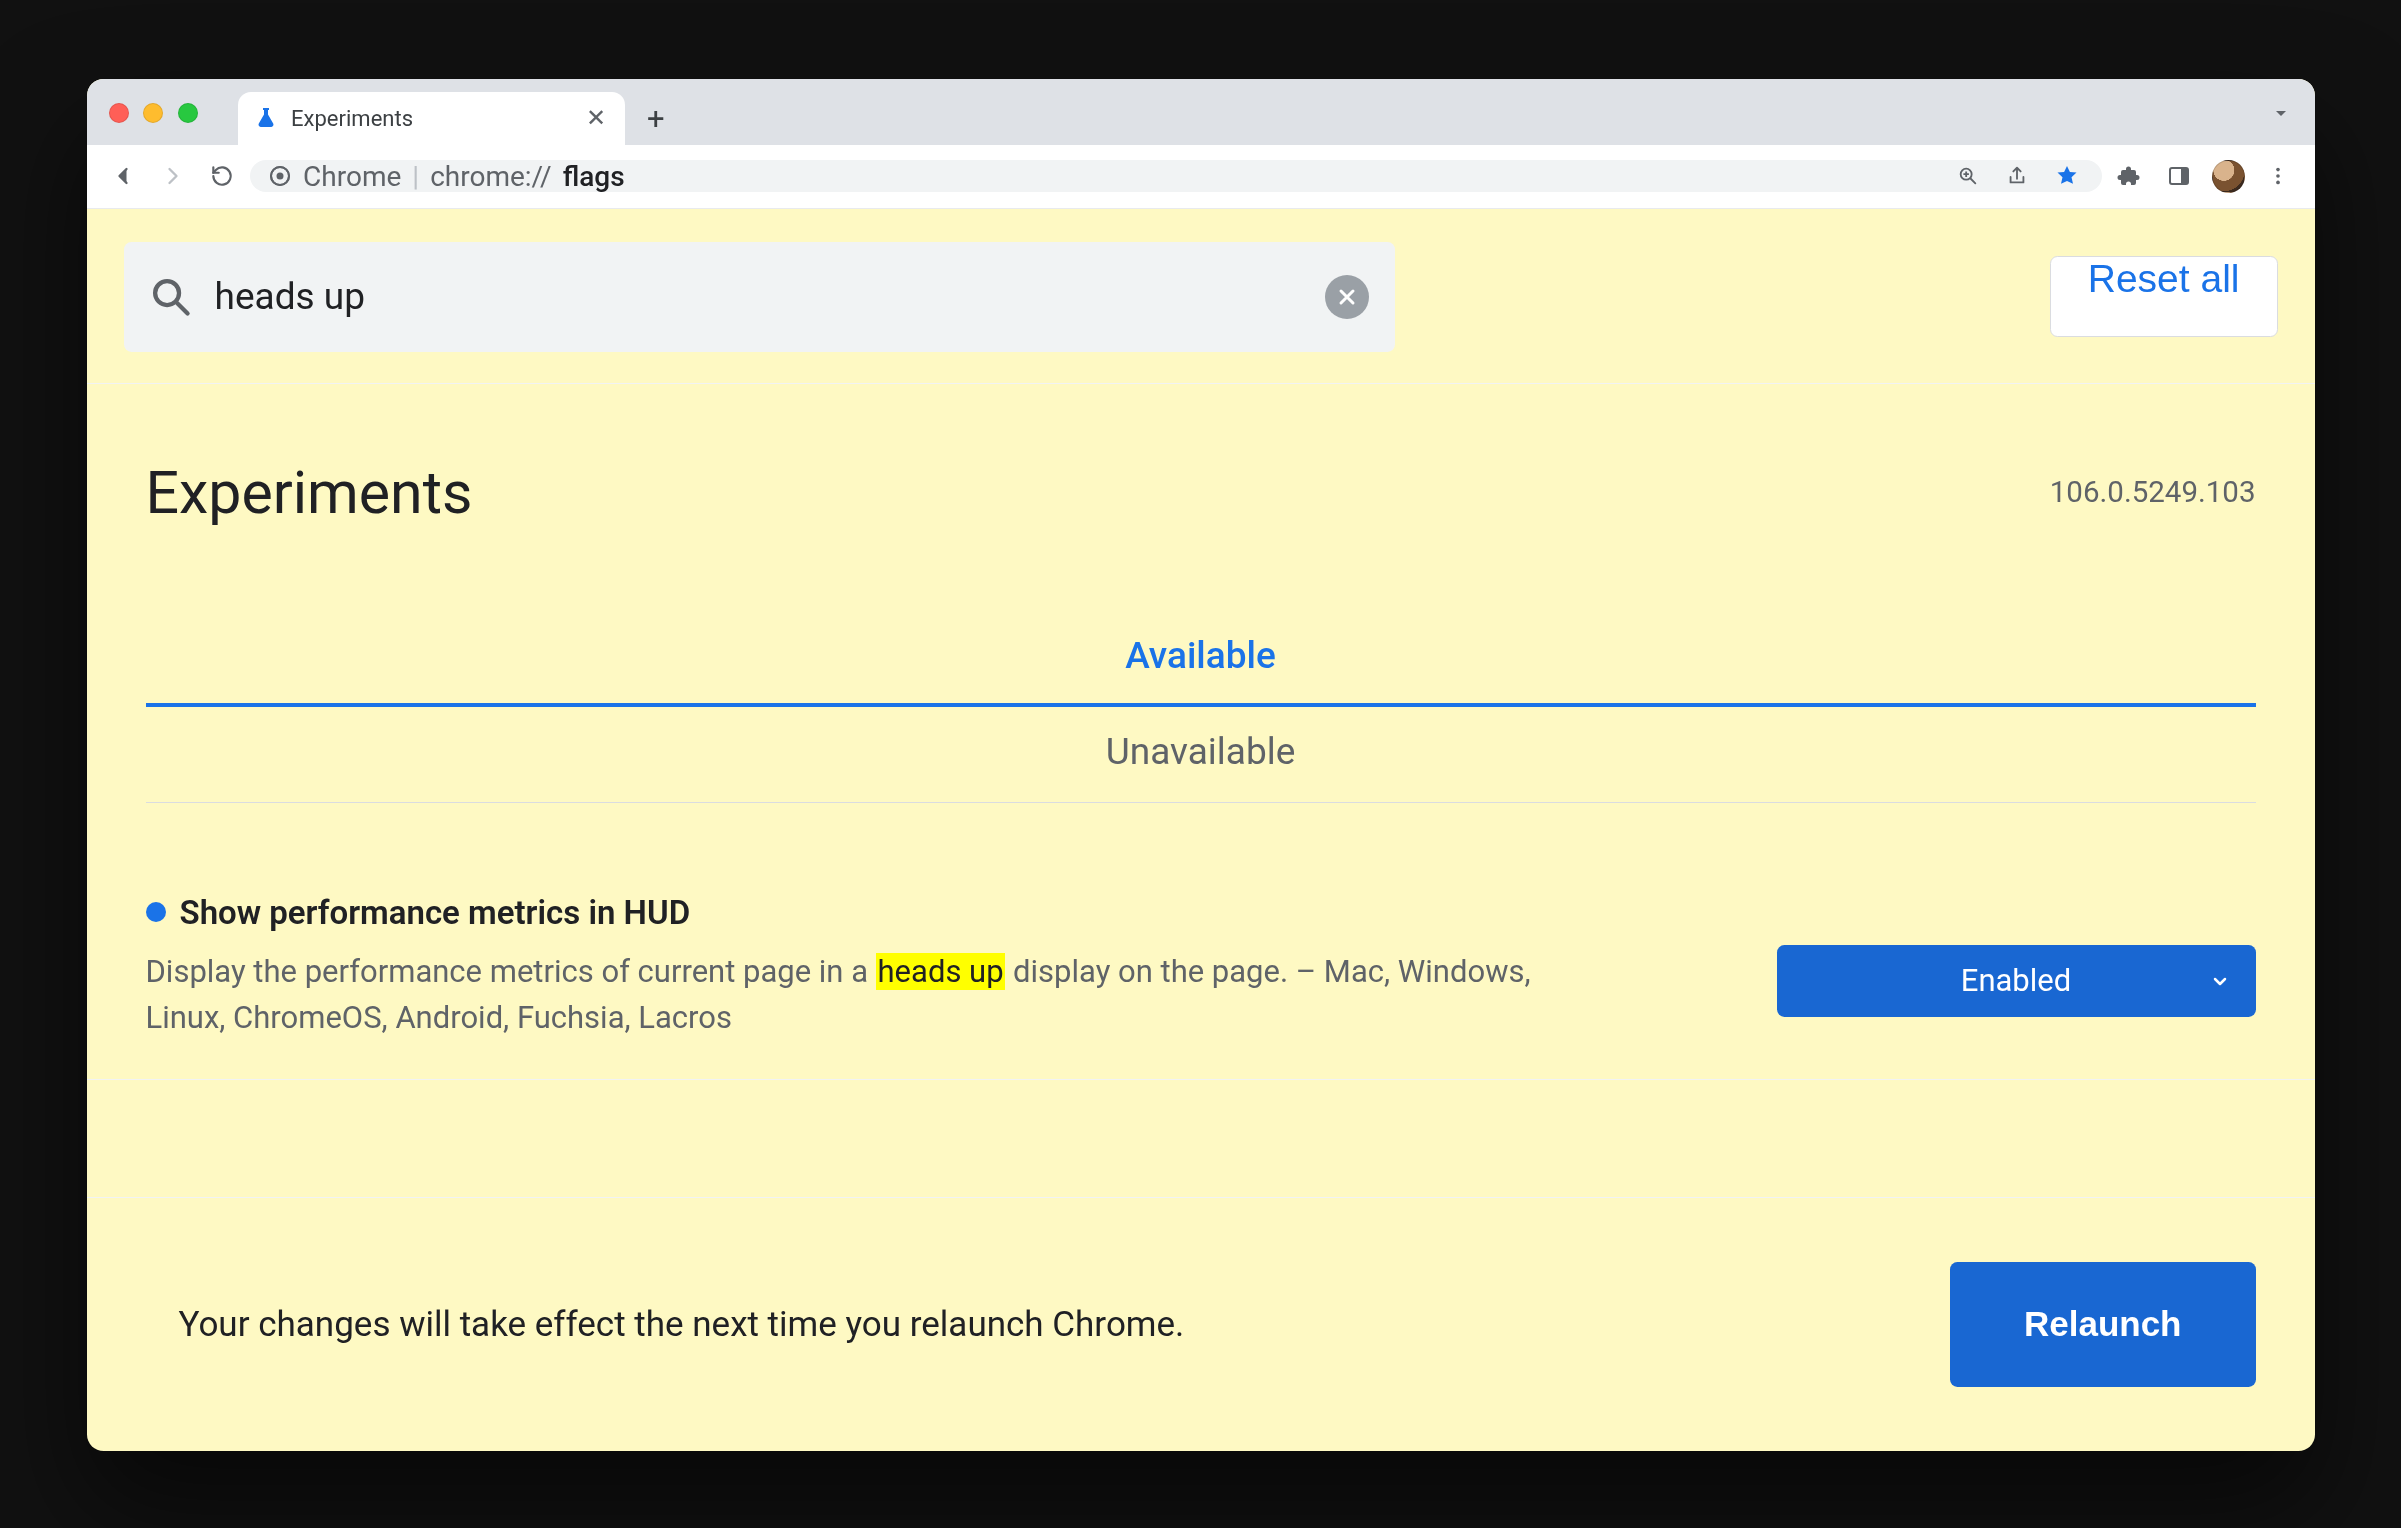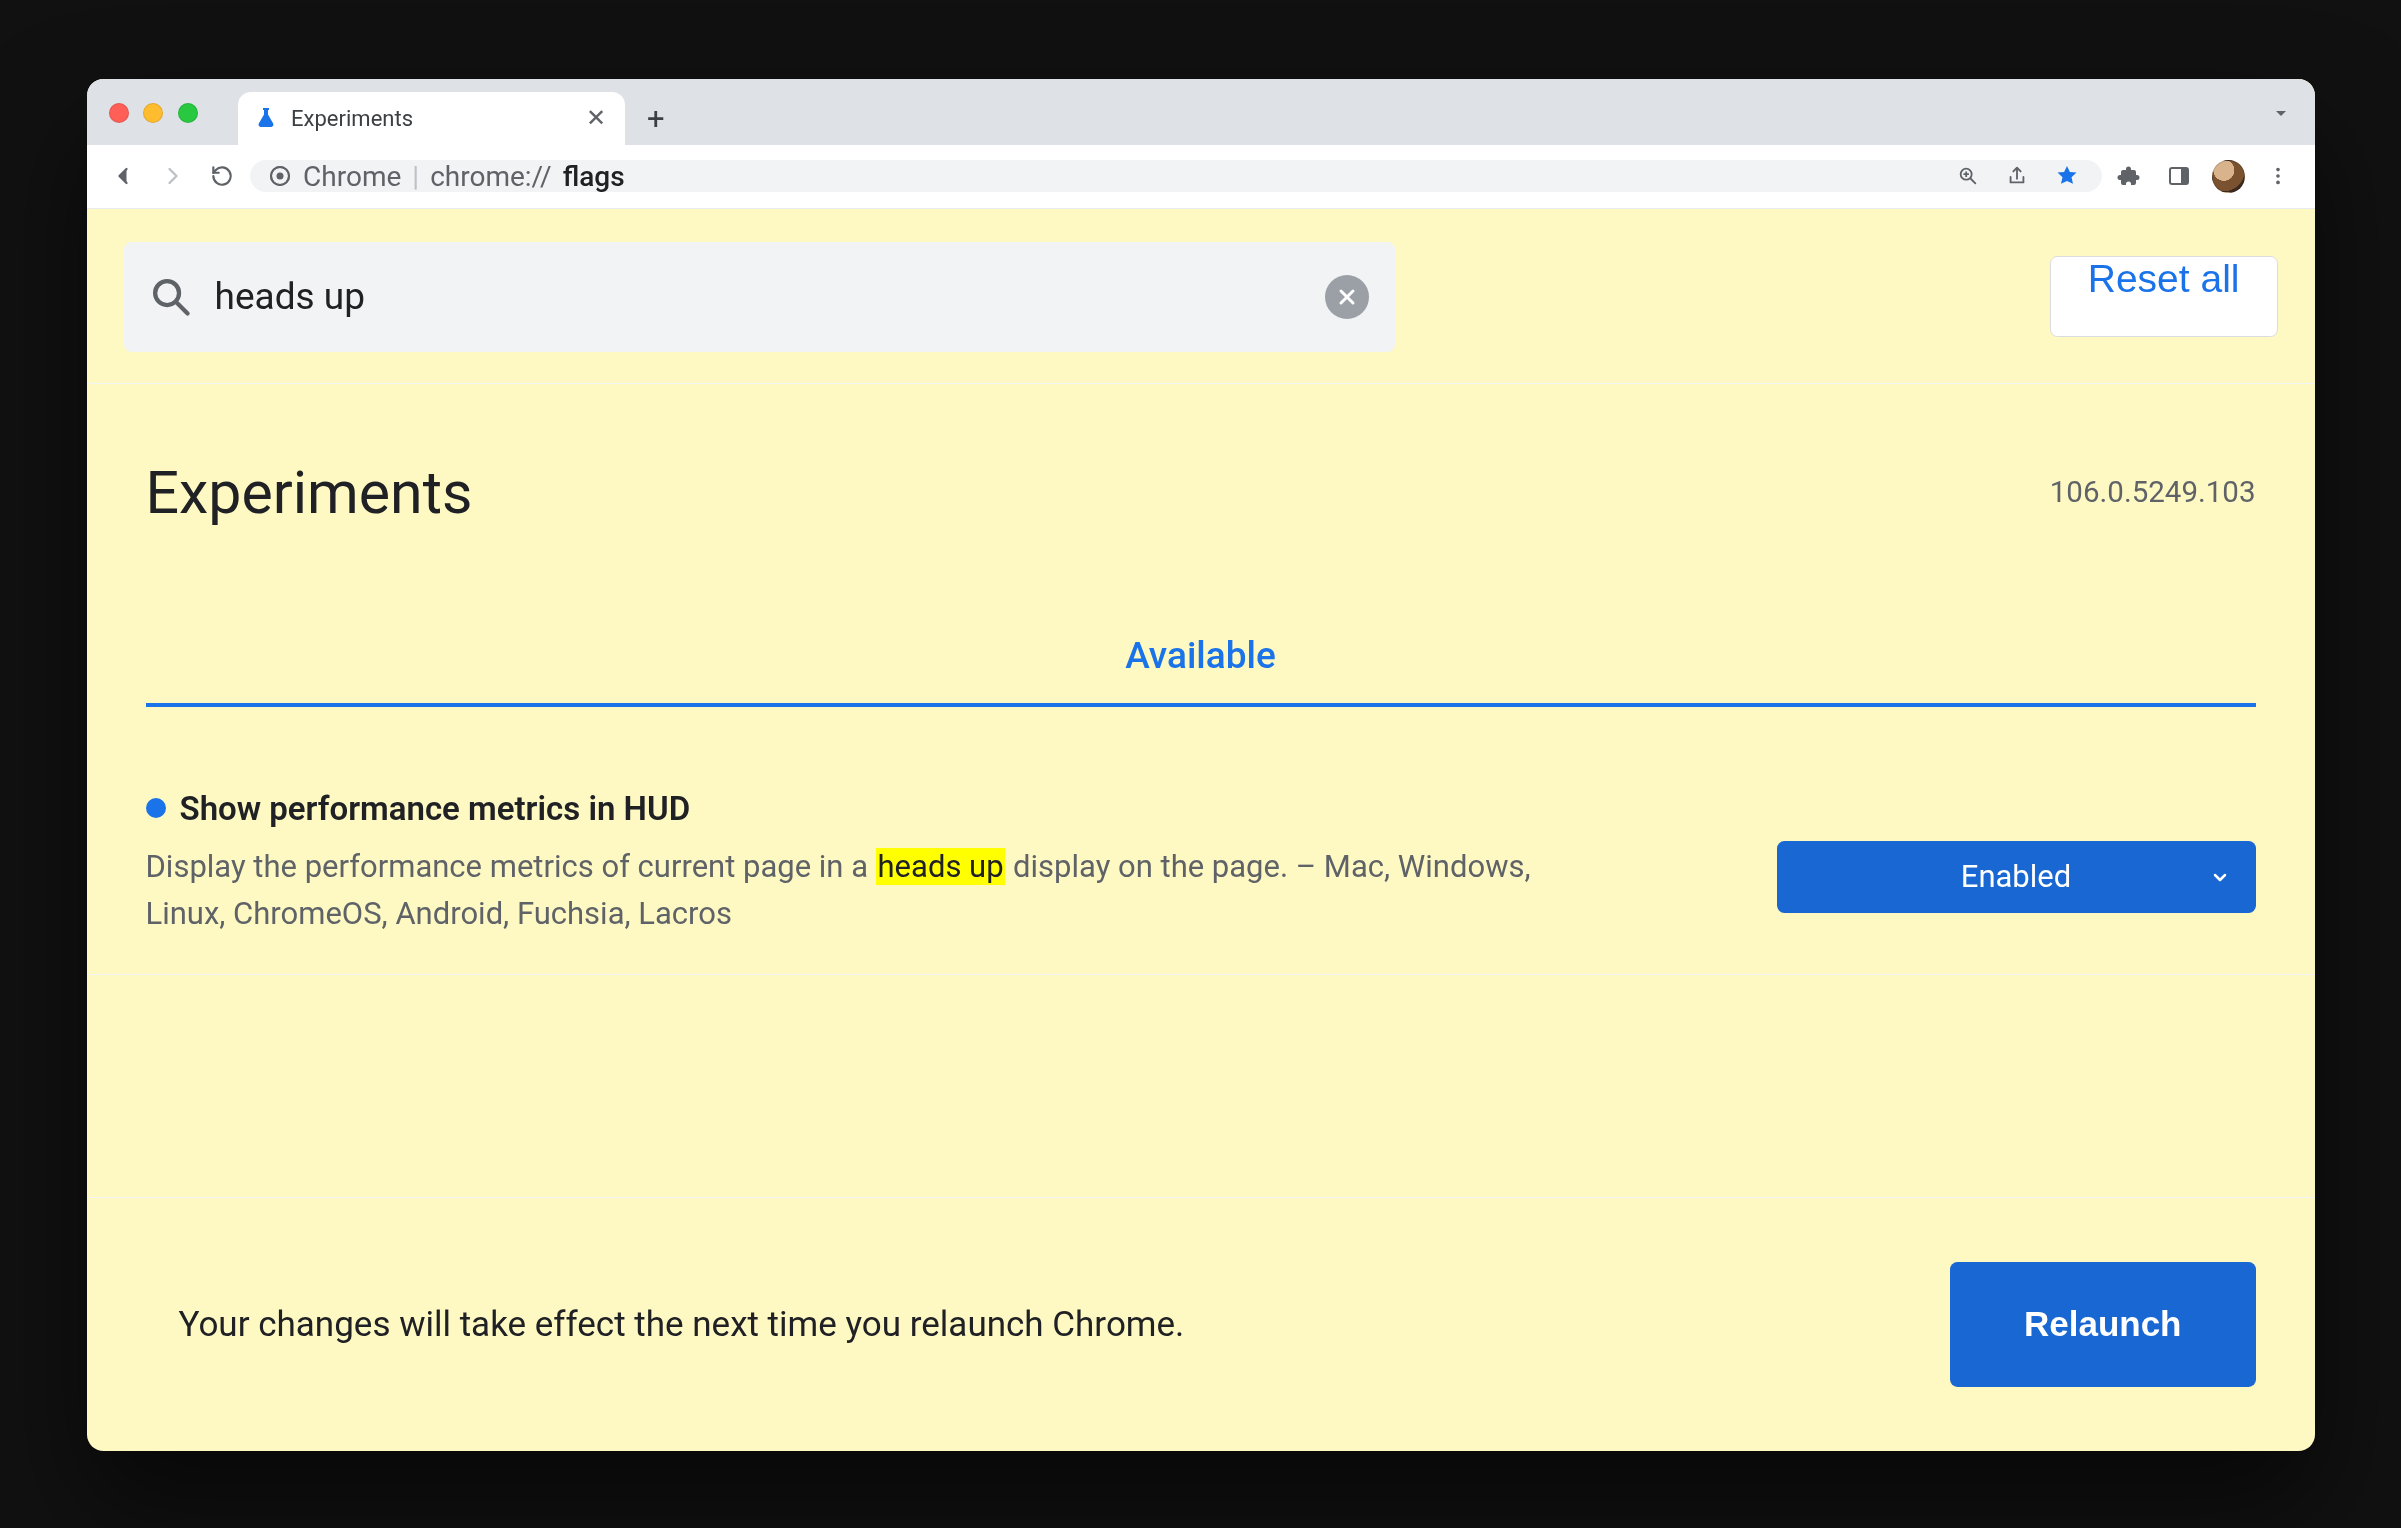--- a/index.html
+++ b/index.html
@@ -177,21 +177,21 @@
     font-weight: 400;
     margin: 0;
   }
   .version {
     font-size: 29.5px;
     color: var(--text-dim);
   }
 
   .tabs {
     display: flex;
-    margin: 74px 59px 8px 59px;
+    margin: 74px 59px 16px 59px;
     border-bottom: 0.9px solid var(--border);
     flex-direction: column;
   }
   .tabs .tab-item {
     flex: 1;
     text-align: center;
     padding: 24px 0 26px 0;
     font-size: 37px;
     color: var(--text-dim);
     cursor: pointer;
@@ -403,20 +403,23 @@
 
     <div class="header-row">
       <h1 class="page-title">Experiments</h1>
       <span class="version">106.0.5249.103</span>
     </div>
 
     <div class="tabs">
       <div class="tab-item active">
         <span>Available</span>
       </div>
+      <div class="tab-item">
+        <span>Unavailable</span>
+      </div>
     </div>
 
     <div class="flag-item">
       <div class="flag-text">
         <div class="flag-title-row">
           <span class="status-dot"></span>
           <span>Show performance metrics in HUD</span>
         </div>
         <div class="flag-desc">
           <span>Display the performance metrics of current page in a </span><mark>heads up</mark><span> display on the page. – Mac, Windows, Linux, ChromeOS, Android, Fuchsia, Lacros</span>

